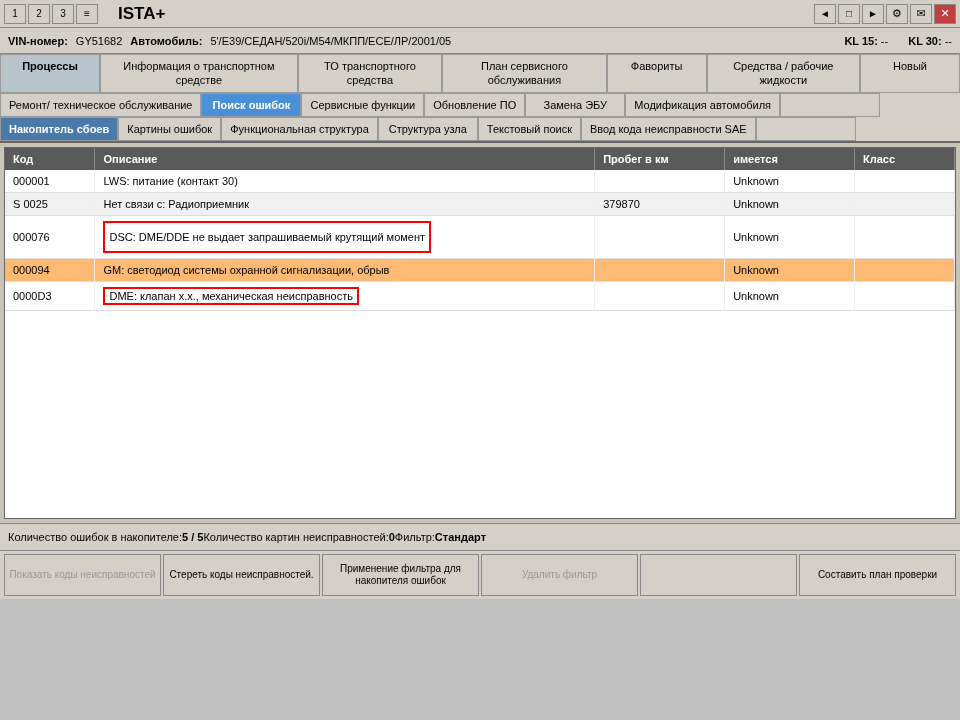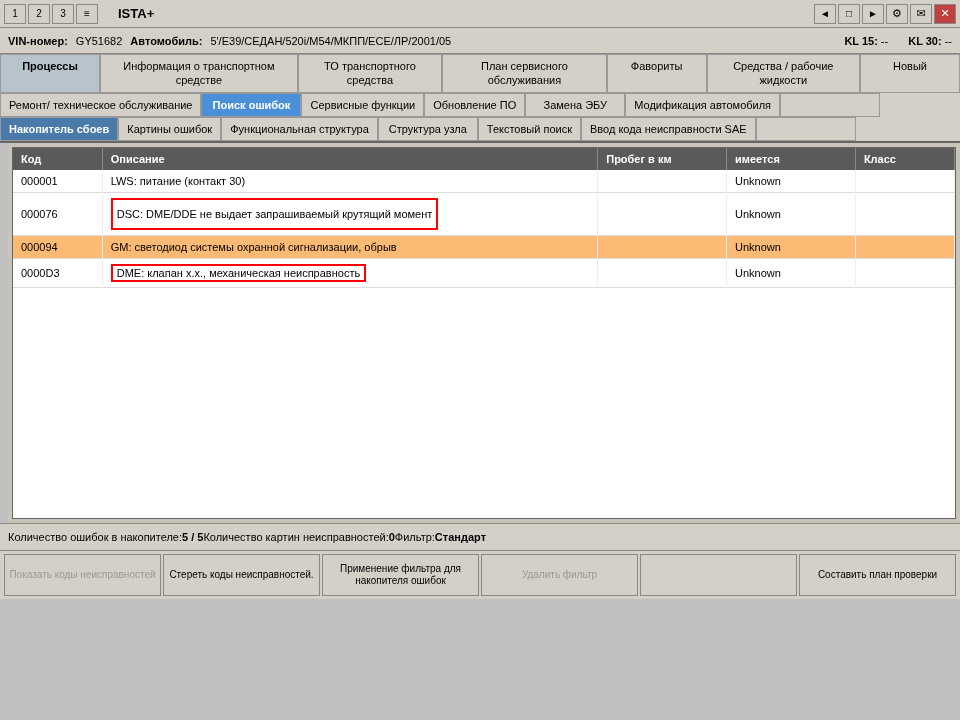--- a/index.html
+++ b/index.html
@@ -3,21 +3,21 @@
   <meta charset="utf-8">
   <style>
     * { box-sizing: border-box; margin: 0; padding: 0; }
     body { font-family: Arial, sans-serif; font-size: 12px; background: #c0c0c0; width: 960px; height: 720px; overflow: hidden; }
 
     
     #title-bar {
       display: flex; align-items: center; justify-content: space-between;
       background: #d4d0c8; border-bottom: 1px solid #888; padding: 2px 4px; height: 28px;
     }
-    #title-bar .title { font-size: 13px; font-weight: bold; color: #000; }
+    #title-bar .title { font-size: 17px; font-weight: bold; color: #000; }
     .ctrl-btn {
       width: 22px; height: 20px; background: #d4d0c8; border: 1px solid #888;
       display: flex; align-items: center; justify-content: center; cursor: pointer; font-size: 11px;
     }
     .ctrl-btn.close { background: #c04040; color: white; }
     .nav-btn {
       width: 22px; height: 20px; background: #d4d0c8; border: 1px solid #888;
       display: flex; align-items: center; justify-content: center; cursor: pointer; font-size: 10px;
     }
 
@@ -35,21 +35,21 @@
       background: #d4d0c8; border-bottom: 2px solid #666;
     }
     .nav-row { display: flex; }
     .nav-cell {
       border: 1px solid #999; padding: 4px 8px; min-width: 100px; text-align: center;
       font-size: 11px; cursor: pointer; background: #d4d0c8; line-height: 1.3;
     }
     .nav-cell.active { background: #4a90d9; color: white; font-weight: bold; }
 
     
-    #main { background: #e8e4dc; padding: 4px; height: calc(720px - 28px - 26px - 90px - 50px - 48px); margin-left: 8px; }
+    #main { background: #e8e4dc; padding: 4px; height: calc(720px - 28px - 26px - 90px - 50px - 48px); }
 
     
     #error-table-container {
       border: 1px solid #666; background: white;
       height: 100%;
       overflow-y: auto;
     }
     table { width: 100%; border-collapse: collapse; }
     thead tr { background: #5a5a5a; color: white; }
     thead th { padding: 5px 8px; text-align: left; font-size: 11px; font-weight: bold; border-right: 1px solid #888; }
@@ -156,20 +156,27 @@
         </tr>
       </thead>
       <tbody id="table-body">
       <tr style="background: rgb(255, 255, 255); cursor: pointer;">
             <td>000001</td>
             <td>LWS: питание (контакт 30)</td>
             <td></td>
             <td>Unknown</td>
             <td></td>
           </tr>
+          <tr style="background: rgb(240, 240, 240); cursor: pointer;">
+            <td>S 0025</td>
+            <td>Нет связи с: Радиоприемник</td>
+            <td>379870</td>
+            <td>Unknown</td>
+            <td></td>
+          </tr>
           <tr style="background: rgb(255, 255, 255); cursor: pointer;">
             <td>000076</td>
             <td><span style="border: 2px solid red; display: inline-block; padding: 8px 4px;">DSC: DME/DDE не выдает запрашиваемый крутящий момент</span></td>
             <td></td>
             <td>Unknown</td>
             <td></td>
           </tr>
           <tr style="background: #fdba74; cursor: pointer;">
             <td>000094</td>
             <td>GM: светодиод системы охранной сигнализации, обрыв</td>

